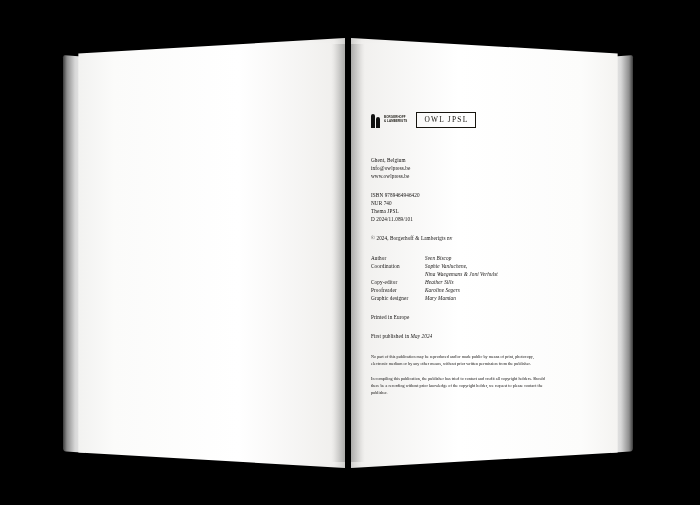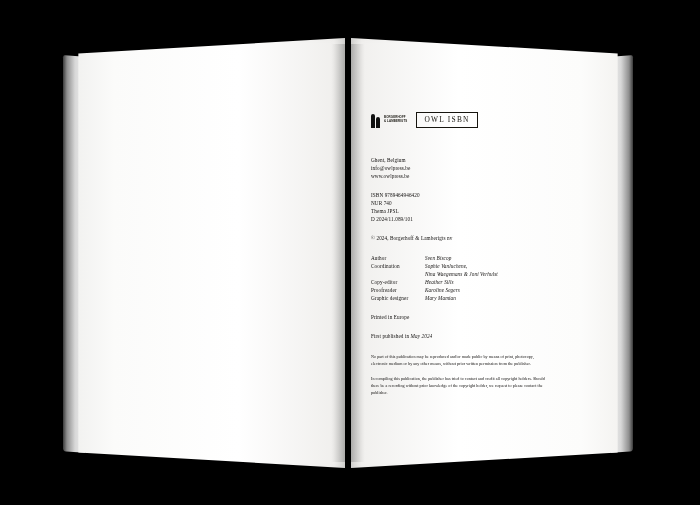--- a/index.html
+++ b/index.html
@@ -200,21 +200,21 @@
           <div class="logo-bl">
             <div class="logo-bl-mark">
               <span class="b1"></span>
                 <span class="b2"></span>
             </div>
             <div class="logo-bl-text">
               <div>BORGERHOFF</div>
               <div>&amp; LAMBERIGTS</div>
             </div>
           </div>
-          <div class="logo-owl">OWL ISBN</div>
+          <div class="logo-owl">OWL JPSL</div>
         </div>
 
         <div class="blk">
           <div>Ghent, Belgium</div>
           <div>info@owlpress.be</div>
           <div>www.owlpress.be</div>
         </div>
 
         <div class="blk">
           <div>ISBN 9789464946420</div>

